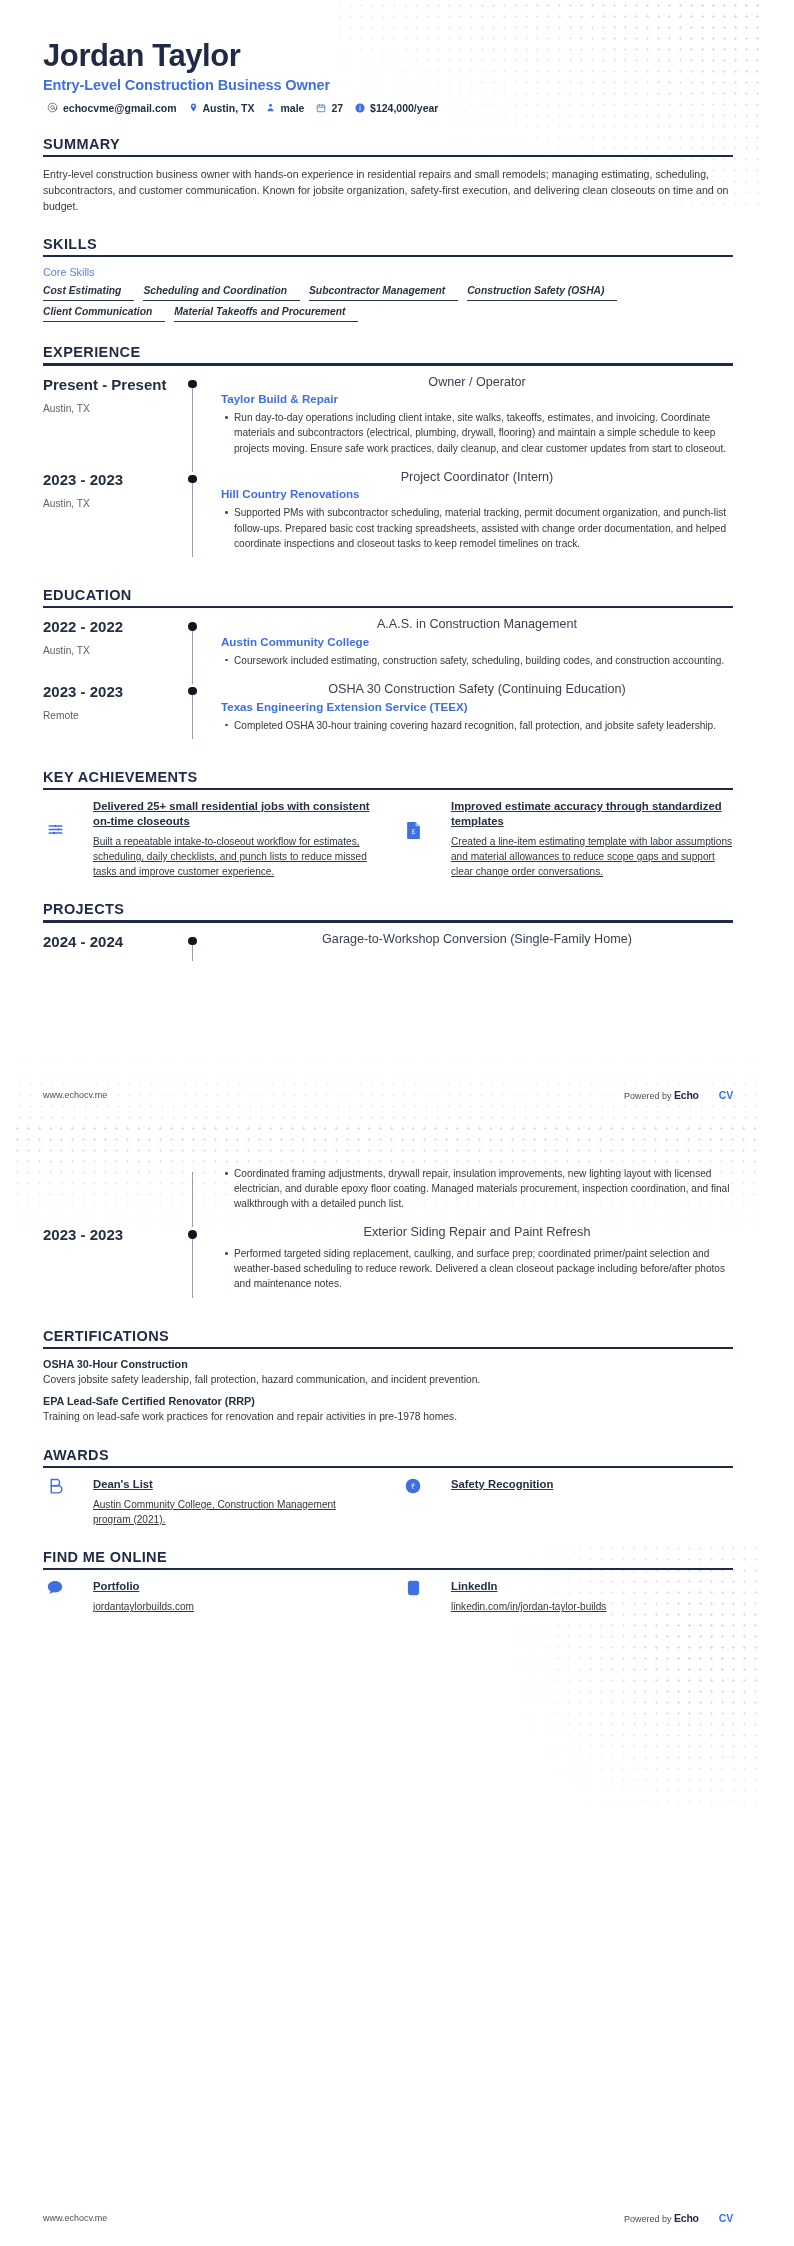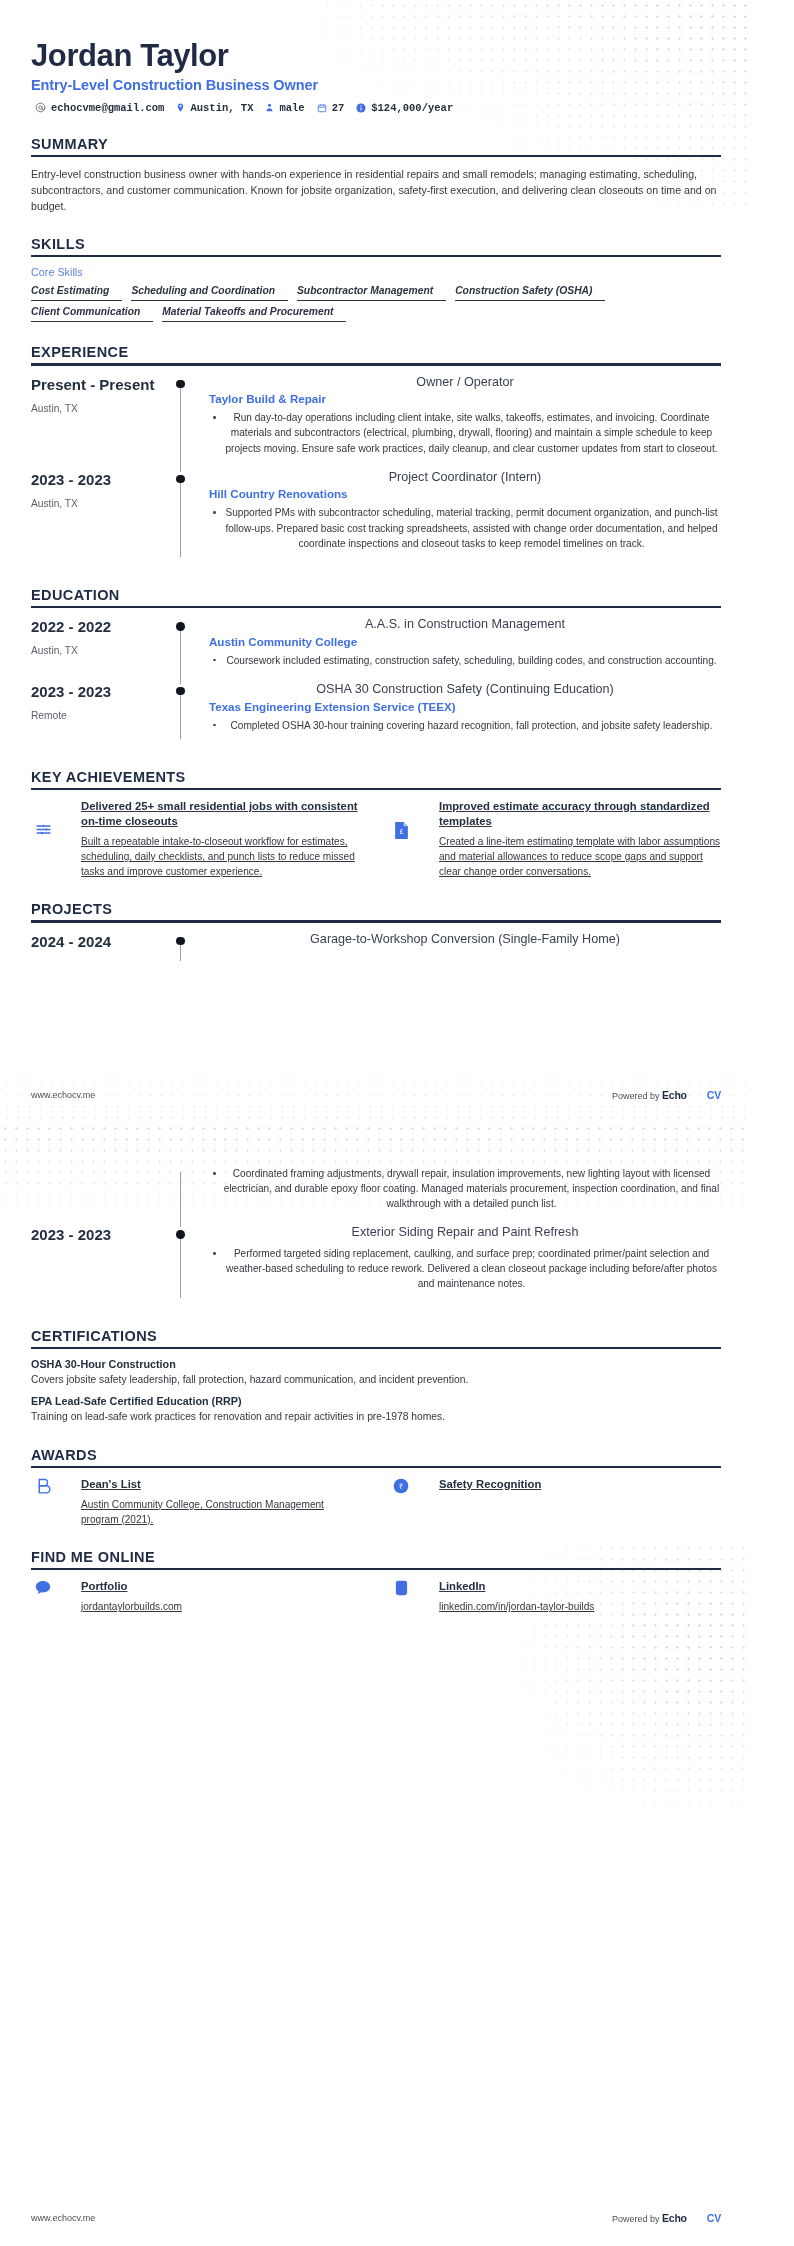--- a/index.html
+++ b/index.html
@@ -17,20 +17,21 @@
     font-family:"Liberation Sans", sans-serif;
     color:var(--text);
     background:#ffffff;
     -webkit-font-smoothing:antialiased;
   }
   .page{
     position:relative;
     width:752px;
     background:#fff;
     overflow:hidden;
+    margin-left:12px;
   }
   .page1{height:1123px;}
   .page2{height:1123px;}
   
   .dots{
     position:absolute;
     pointer-events:none;
     background-image:radial-gradient(#d8dade 1.15px, transparent 1.2px);
     background-size:11px 11px;
     opacity:.95;
@@ -70,21 +71,20 @@
   .contact{
     display:flex;
     align-items:flex-end;
     flex-wrap:wrap;
     gap:0 12px;
     margin-top:9px;
     font-size:10.5px;
     font-weight:700;
     color:#24303f;
     padding-left:4px;
-    font-family:Liberation Mono, monospace;
   }
   .cinfo{display:flex;align-items:center;gap:5px;}
   .cinfo svg{display:block;}
 
   
   .section{margin-top:22px;}
   .sec-title{
     font-size:14.5px;
     font-weight:700;
     letter-spacing:.4px;
@@ -182,21 +182,20 @@
   .entry-org{
     font-size:11.6px;
     font-weight:700;
     color:var(--blue);
     margin-top:2px;
   }
   .bullets{
     margin:5px 0 0 0;
     padding-left:13px;
     list-style:none;
-    text-align:center;
   }
   .bullets li{
     position:relative;
     font-size:10.1px;
     line-height:1.5;
     color:var(--text);
     margin-bottom:2px;
   }
   .bullets li:before{
     content:"";
@@ -538,21 +537,21 @@
     </div>
 
     <div class="section">
       <div class="sec-title">CERTIFICATIONS</div>
       <div class="sec-rule"></div>
       <div class="cert">
         <div class="cert-name">OSHA 30-Hour Construction</div>
         <div class="cert-desc">Covers jobsite safety leadership, fall protection, hazard communication, and incident prevention.</div>
       </div>
       <div class="cert">
-        <div class="cert-name">EPA Lead-Safe Certified Education (RRP)</div>
+        <div class="cert-name">EPA Lead-Safe Certified Renovator (RRP)</div>
         <div class="cert-desc">Training on lead-safe work practices for renovation and repair activities in pre-1978 homes.</div>
       </div>
     </div>
 
     <div class="section">
       <div class="sec-title">AWARDS</div>
       <div class="sec-rule"></div>
       <div class="two-col">
 
         <div class="card small">

